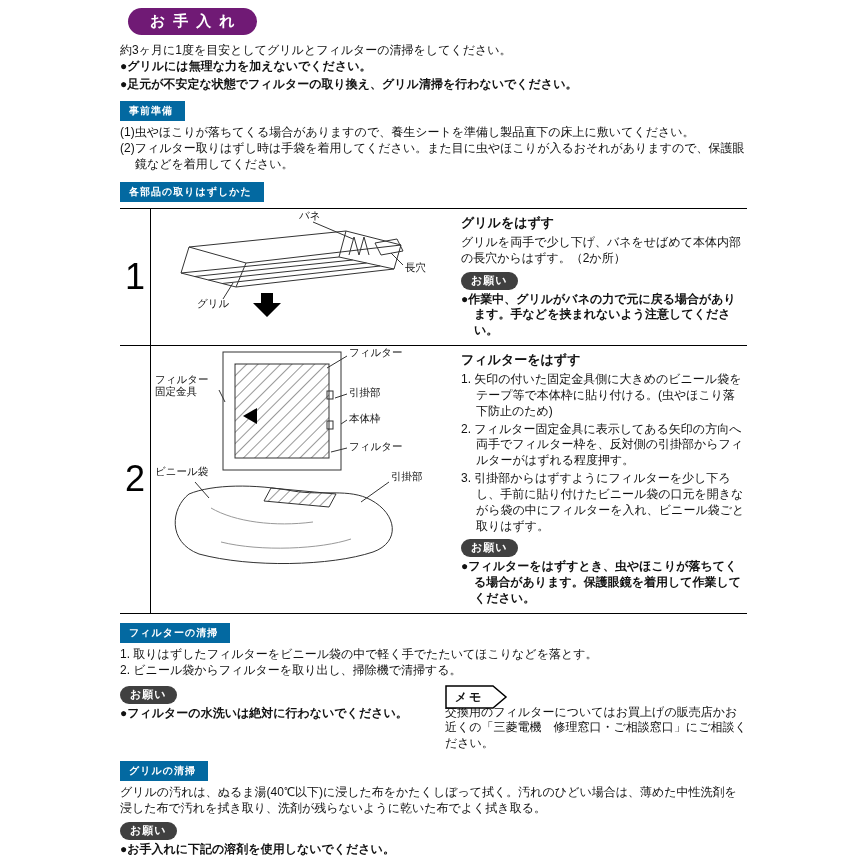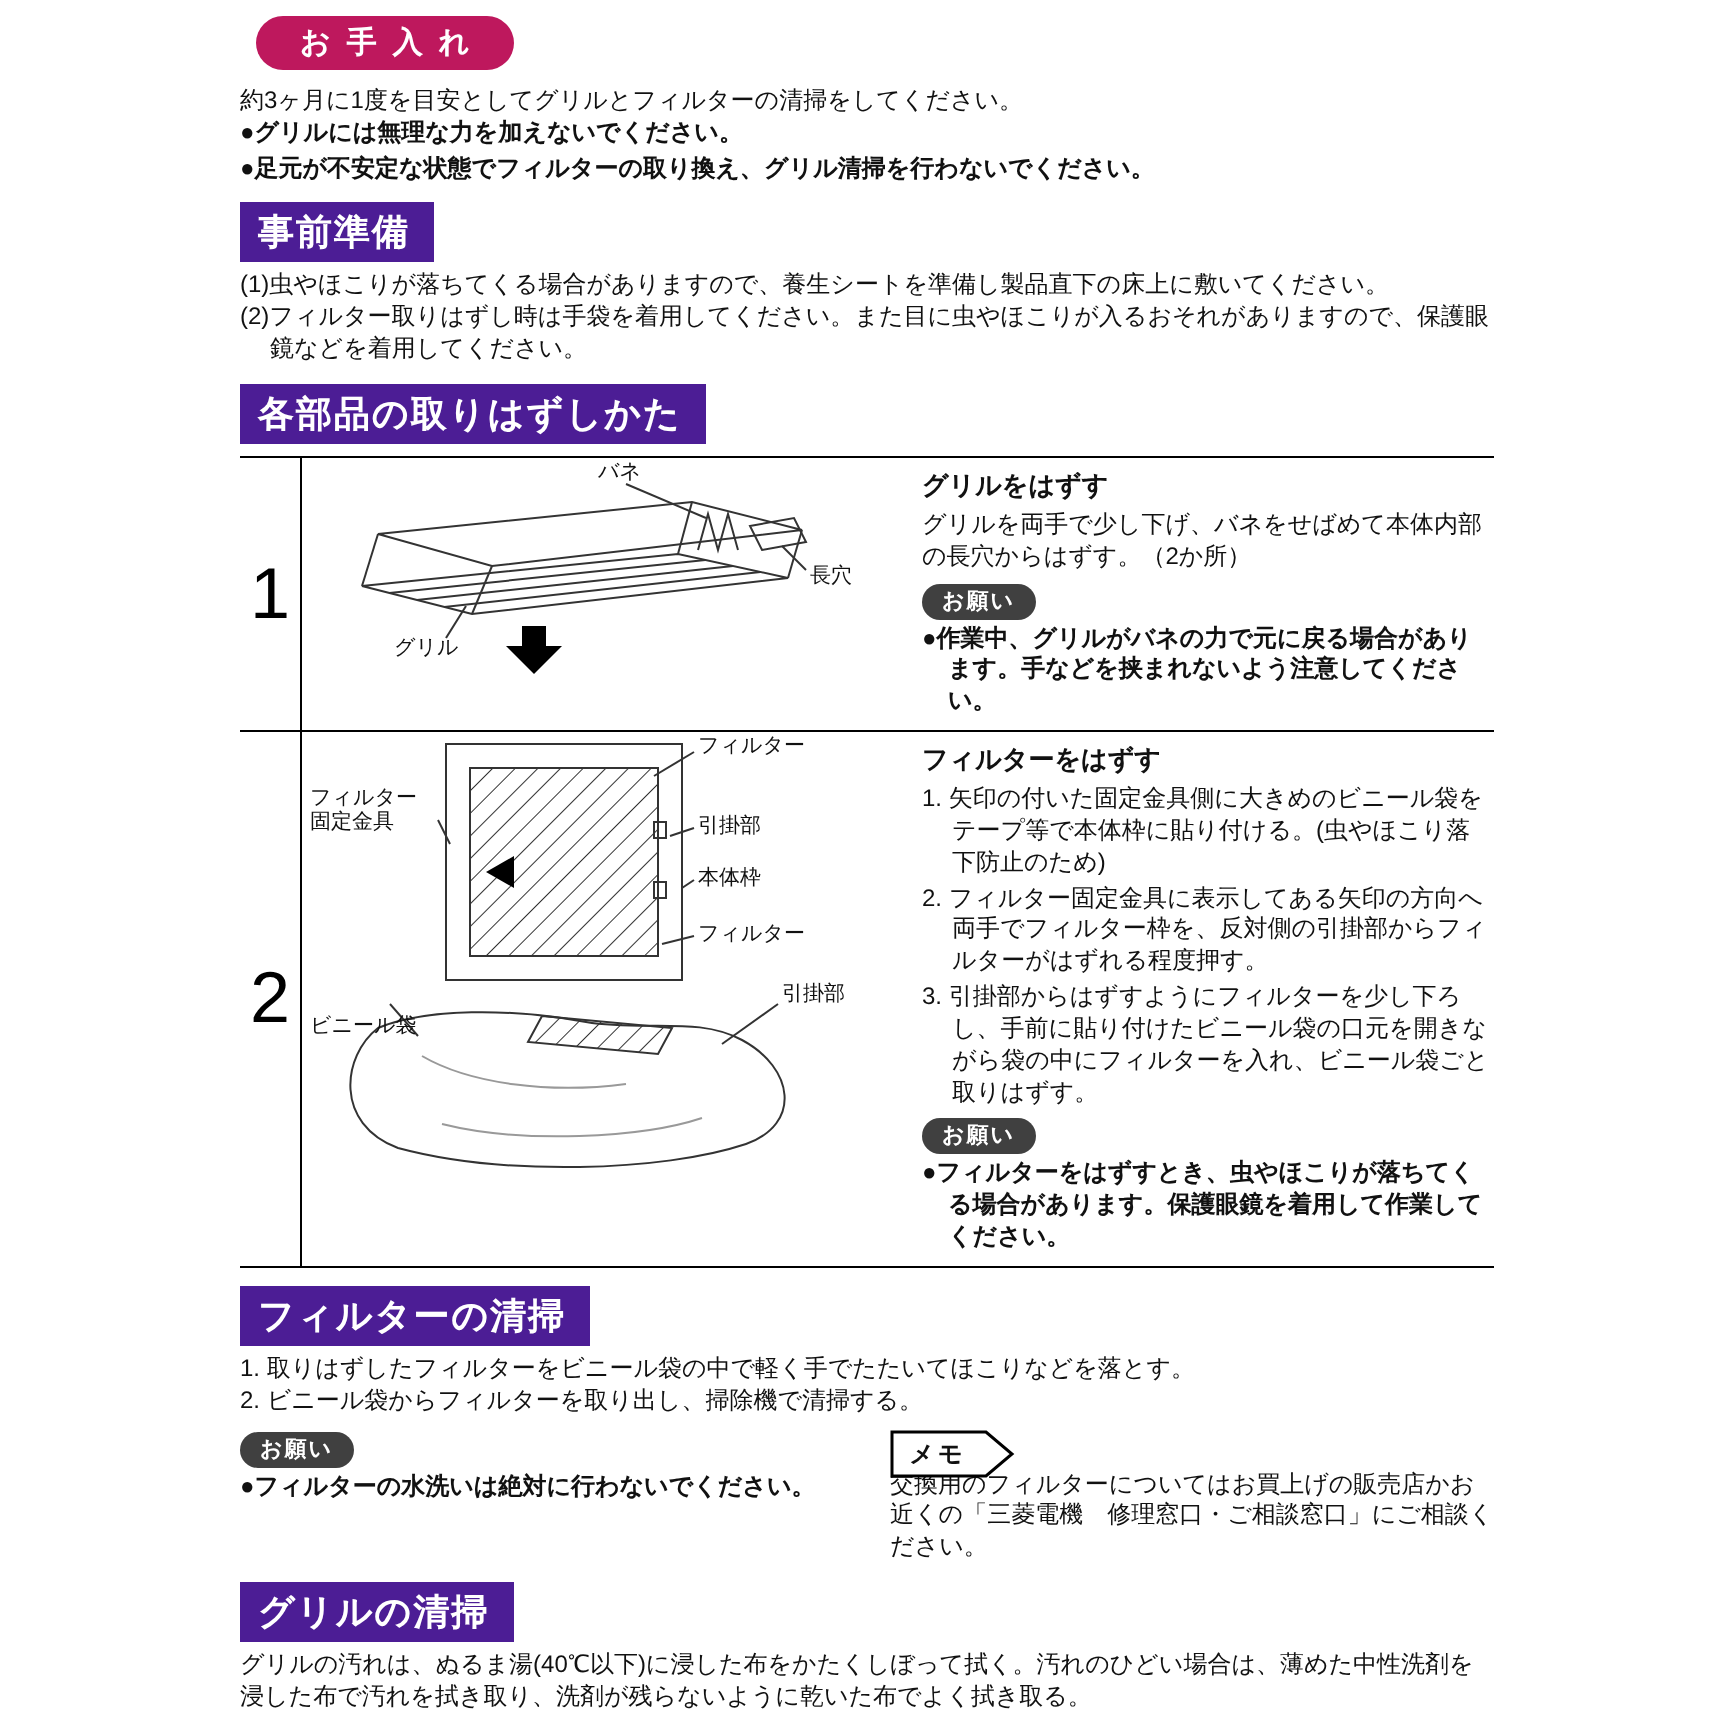--- a/index.html
+++ b/index.html
@@ -3,35 +3,35 @@
 <meta charset="utf-8">
 <style>
   html,body { margin:0; padding:0; background:#fff; }
   .page {
     position:relative; width:861px; height:861px; background:#fff;
     font-family:"Liberation Sans", sans-serif; color:#111; overflow:hidden;
   }
   .content { position:absolute; left:120px; top:6px; width:627px; }
 
   .title-badge {
-    display:inline-block; background:#be185d; color:#fff; font-weight:bold;
+    display:inline-block; background:#701a75; color:#fff; font-weight:bold;
     font-size:15px; letter-spacing:8px; padding:4px 14px 4px 22px;
     border-radius:15px; margin:2px 0 8px 8px;
   }
 
   .txt { font-size:12px; line-height:1.32; }
   .small { font-size:12px; }
   .b { font-weight:bold; }
   .hang { padding-left:13px; text-indent:-13px; }
   .hang2 { padding-left:15px; text-indent:-15px; }
   .mt2 { margin-top:2px; }
 
   .sec-header {
-    display:inline-block; background:#4c1d95; color:#fff; font-weight:bold;
-    font-size:18px; padding:3px 12px 3px 9px; margin:9px 0 4px 0;
+    display:inline-block; background:#0369a1; color:#fff; font-weight:bold;
+    font-size:10px; padding:3px 12px 3px 9px; margin:9px 0 4px 0;
     letter-spacing:1px;
   }
 
   .onegai {
     display:inline-block; background:#404040; color:#fff; font-weight:bold;
     font-size:11px; padding:1px 10px 2px 10px; border-radius:9px; margin:5px 0 2px 0;
     letter-spacing:1px;
   }
 
   .steps { border-top:1px solid #000; margin-top:2px; }
@@ -153,21 +153,21 @@
           <line x1="196" y1="74" x2="190" y2="78"></line>
           <line x1="196" y1="102" x2="180" y2="106"></line>
           <line x1="44" y1="136" x2="58" y2="152"></line>
           <line x1="238" y1="136" x2="210" y2="156"></line>
         </svg>
         <span class="dlabel" style="left:198px;top:0px;">フィルター</span>
         <span class="dlabel wrap" style="left:4px;top:28px;width:56px;">フィルター固定金具</span>
         <span class="dlabel" style="left:198px;top:40px;">引掛部</span>
         <span class="dlabel" style="left:198px;top:66px;">本体枠</span>
         <span class="dlabel" style="left:198px;top:94px;">フィルター</span>
-        <span class="dlabel" style="left:4px;top:140px;">ビニール袋</span>
+        <span class="dlabel" style="left:4px;top:119px;">ビニール袋</span>
         <span class="dlabel" style="left:240px;top:124px;">引掛部</span>
       </div>
       <div class="step-text">
         <div class="step-title">フィルターをはずす</div>
         <div class="txt small hang2">1. 矢印の付いた固定金具側に大きめのビニール袋をテープ等で本体枠に貼り付ける。(虫やほこり落下防止のため)</div>
         <div class="txt small hang2 mt2">2. フィルター固定金具に表示してある矢印の方向へ両手でフィルター枠を、反対側の引掛部からフィルターがはずれる程度押す。</div>
         <div class="txt small hang2 mt2">3. 引掛部からはずすようにフィルターを少し下ろし、手前に貼り付けたビニール袋の口元を開きながら袋の中にフィルターを入れ、ビニール袋ごと取りはずす。</div>
         <div><span class="onegai">お願い</span></div>
         <div class="txt small b hang">●フィルターをはずすとき、虫やほこりが落ちてくる場合があります。保護眼鏡を着用して作業してください。</div>
       </div>

